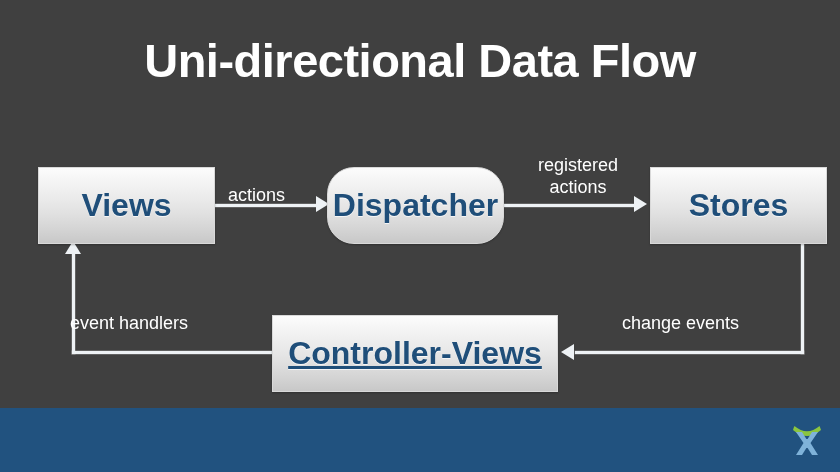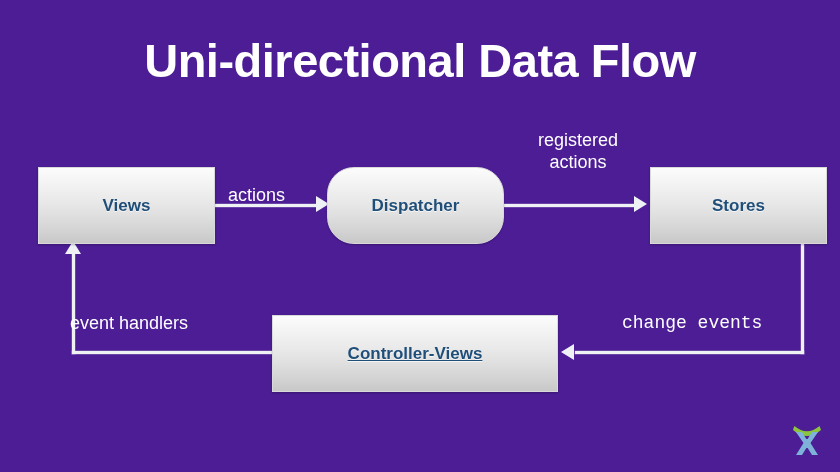--- a/index.html
+++ b/index.html
@@ -9,22 +9,22 @@
   body {
     width: 840px;
     height: 472px;
     background: #21527f;
     font-family: "Liberation Sans", sans-serif;
     overflow: hidden;
   }
   #slide {
     position: relative;
     width: 840px;
-    height: 472px;
-    background: #4c1d95;
+    height: 408px;
+    background: #404040;
     box-sizing: border-box;
   }
   
   #title {
     position: absolute;
     left: 0;
     top: 33px;
     width: 840px;
     text-align: center;
     color: #ffffff;
@@ -39,21 +39,21 @@
     position: absolute;
     background: linear-gradient(to bottom,
                 #fcfcfc 0%, #f4f4f4 18%, #eaeaea 42%,
                 #e0e0e0 62%, #d2d2d2 85%, #c8c8c8 100%);
     border: 1px solid #d9d9d9;
     box-sizing: border-box;
     display: flex;
     align-items: center;
     justify-content: center;
     color: #1f4e79;
-    font-size: 17px;
+    font-size: 32px;
     font-weight: bold;
     text-shadow: 0 1px 0 rgba(255,255,255,0.7);
     box-shadow: 0 1px 2px rgba(0,0,0,0.25);
   }
   #node-views      { left: 38px;  top: 167px; width: 177px; height: 77px; }
   #node-dispatcher { left: 327px; top: 167px; width: 177px; height: 77px; border-radius: 27px; }
   #node-stores     { left: 650px; top: 167px; width: 177px; height: 77px; }
   #node-controller { left: 272px; top: 315px; width: 286px; height: 77px; text-decoration: underline; }
 
   
@@ -106,22 +106,22 @@
 
   
   .label {
     position: absolute;
     color: #ffffff;
     font-size: 18px;
     line-height: 22px;
     white-space: nowrap;
   }
   #label-actions   { left: 228px; top: 184px; }
-  #label-callback  { left: 519px; top: 129px; text-align: center; white-space: normal; width: 118px; }
-  #label-change    { left: 622px; top: 312px; font-family: Liberation Mono, monospace; }
+  #label-callback  { left: 519px; top: 154px; text-align: center; white-space: normal; width: 118px; }
+  #label-change    { left: 622px; top: 312px; }
   #label-event     { left: 70px;  top: 312px; }
 
   
   #logo {
     position: absolute;
     left: 789px;
     top: 423px;
     width: 36px;
     height: 38px;
   }

